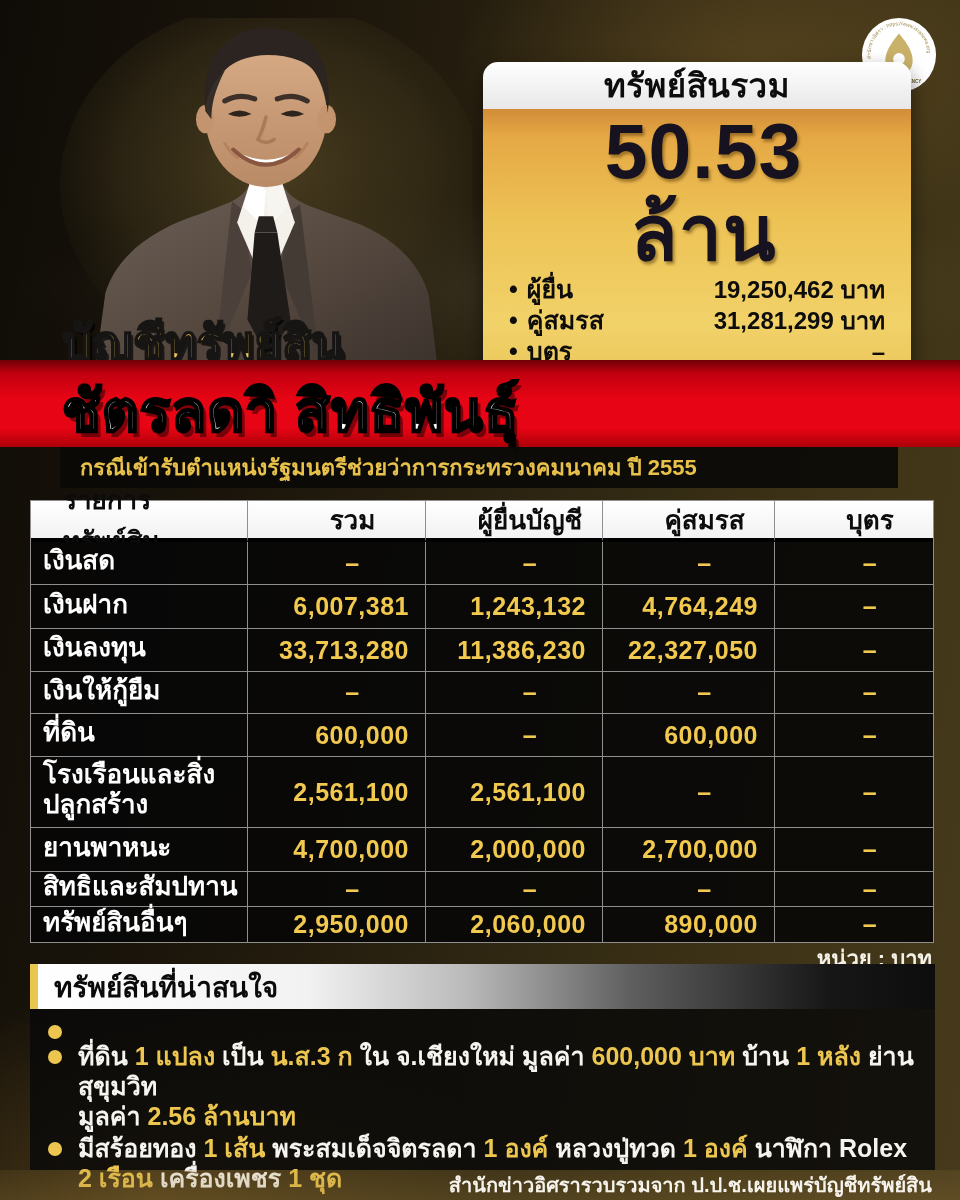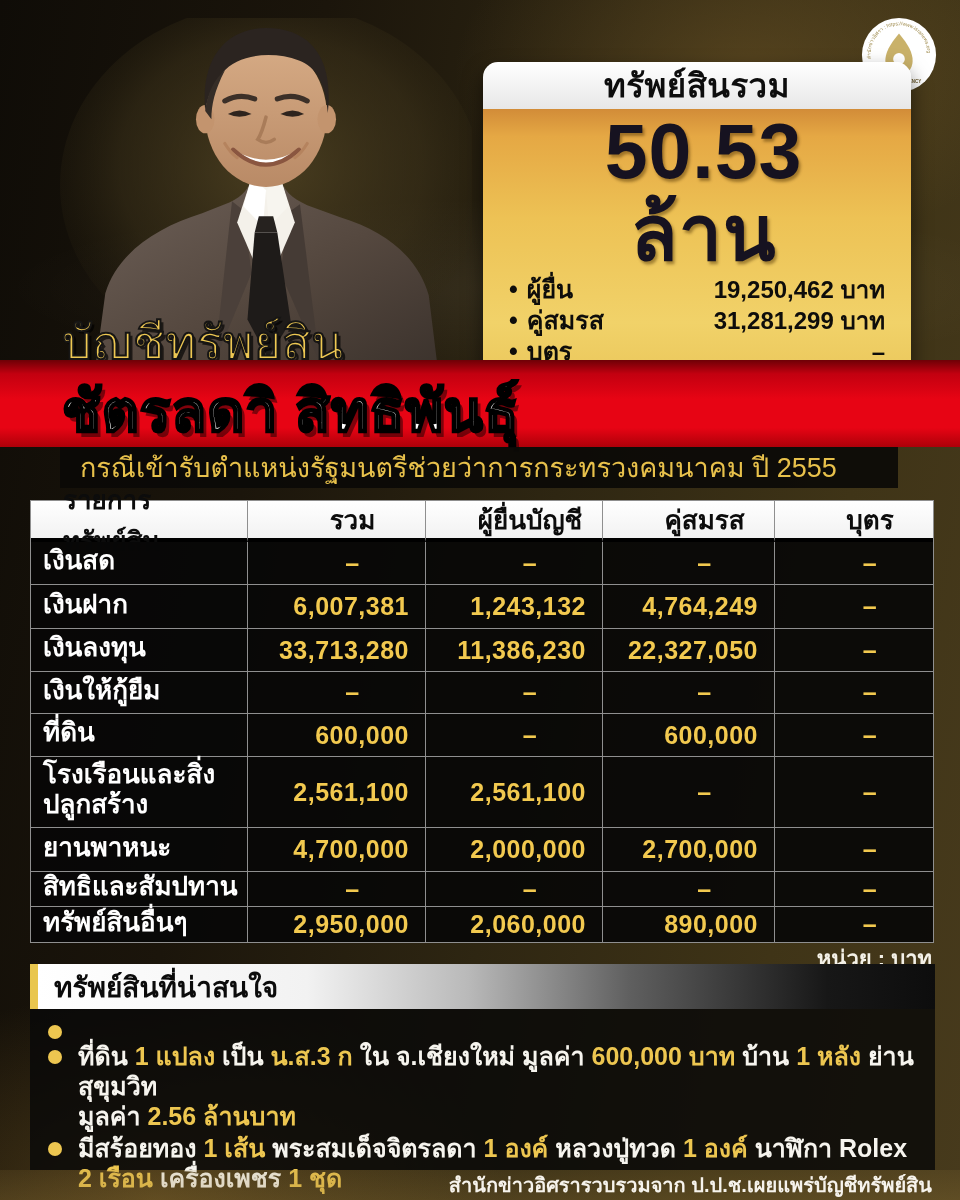--- a/index.html
+++ b/index.html
@@ -26,29 +26,29 @@
   .totalbox .body{background:linear-gradient(180deg,#d28c38 0%,#e5a844 10%,#edc255 40%,#f1d269 78%,#eac65a 100%);
     border-radius:0 0 15px 15px;padding:2px 26px 16px 26px;}
   .big-amount{font-size:77px;font-weight:800;color:#161220;text-align:center;line-height:1.06;
     text-shadow:2px 3px 3px rgba(70,45,0,.45);letter-spacing:1px;margin-left:13px;}
   .tb-row{display:flex;justify-content:space-between;align-items:baseline;line-height:31px;}
   .tb-row .lb{font-size:25px;font-weight:800;color:#0e0d0b;}
   .tb-row .lb::before{content:"•";margin-right:9px;}
   .tb-row .vl{font-size:24px;font-weight:800;color:#0e0d0b;}
 
   
-  .sec-title{left:62px;top:305px;font-size:47px;font-weight:400;color:#eec853;
+  .sec-title{left:62px;top:305px;font-size:47px;font-weight:700;color:#eec853;
     -webkit-text-stroke:2px #161514;text-shadow:3px 3px 0 rgba(0,0,0,.65);letter-spacing:.5px;}
   .redband{left:0;top:360px;width:960px;height:87px;
     background:linear-gradient(180deg,#6e0006 0%,#c30010 16%,#e70414 45%,#e70414 78%,#ad0009 100%);}
   .person-name{position:absolute;left:62px;top:6px;font-size:57px;font-weight:800;color:#ffffff;
     -webkit-text-stroke:2.5px #000;text-shadow:4px 5px 0 rgba(0,0,0,.45);letter-spacing:1px;}
   .casebar{left:60px;top:447px;width:838px;height:41px;background:rgba(10,9,7,.9);
     display:flex;align-items:center;padding-left:20px;box-sizing:border-box;}
-  .casebar span{font-size:27px;font-weight:400;color:#e8c14b;}
+  .casebar span{font-size:22px;font-weight:700;color:#e8c14b;}
 
   
   .assets-table{left:30px;top:500px;width:902px;display:grid;
     grid-template-columns:217px 178px 177px 172px 158px;
     grid-template-rows:41px 43px 44px 43px 42px 43px 71px 44px 35px 35px;
     border:1px solid #8f8f8f;box-sizing:content-box;}
   .cell{border-right:1px solid #8f8f8f;border-bottom:1px solid #8f8f8f;
     display:flex;align-items:center;box-sizing:border-box;background:rgba(7,7,7,.9);padding-left:32px;}
   .cell.last-col{border-right:none;}
   .cell.last-row{border-bottom:none;}

